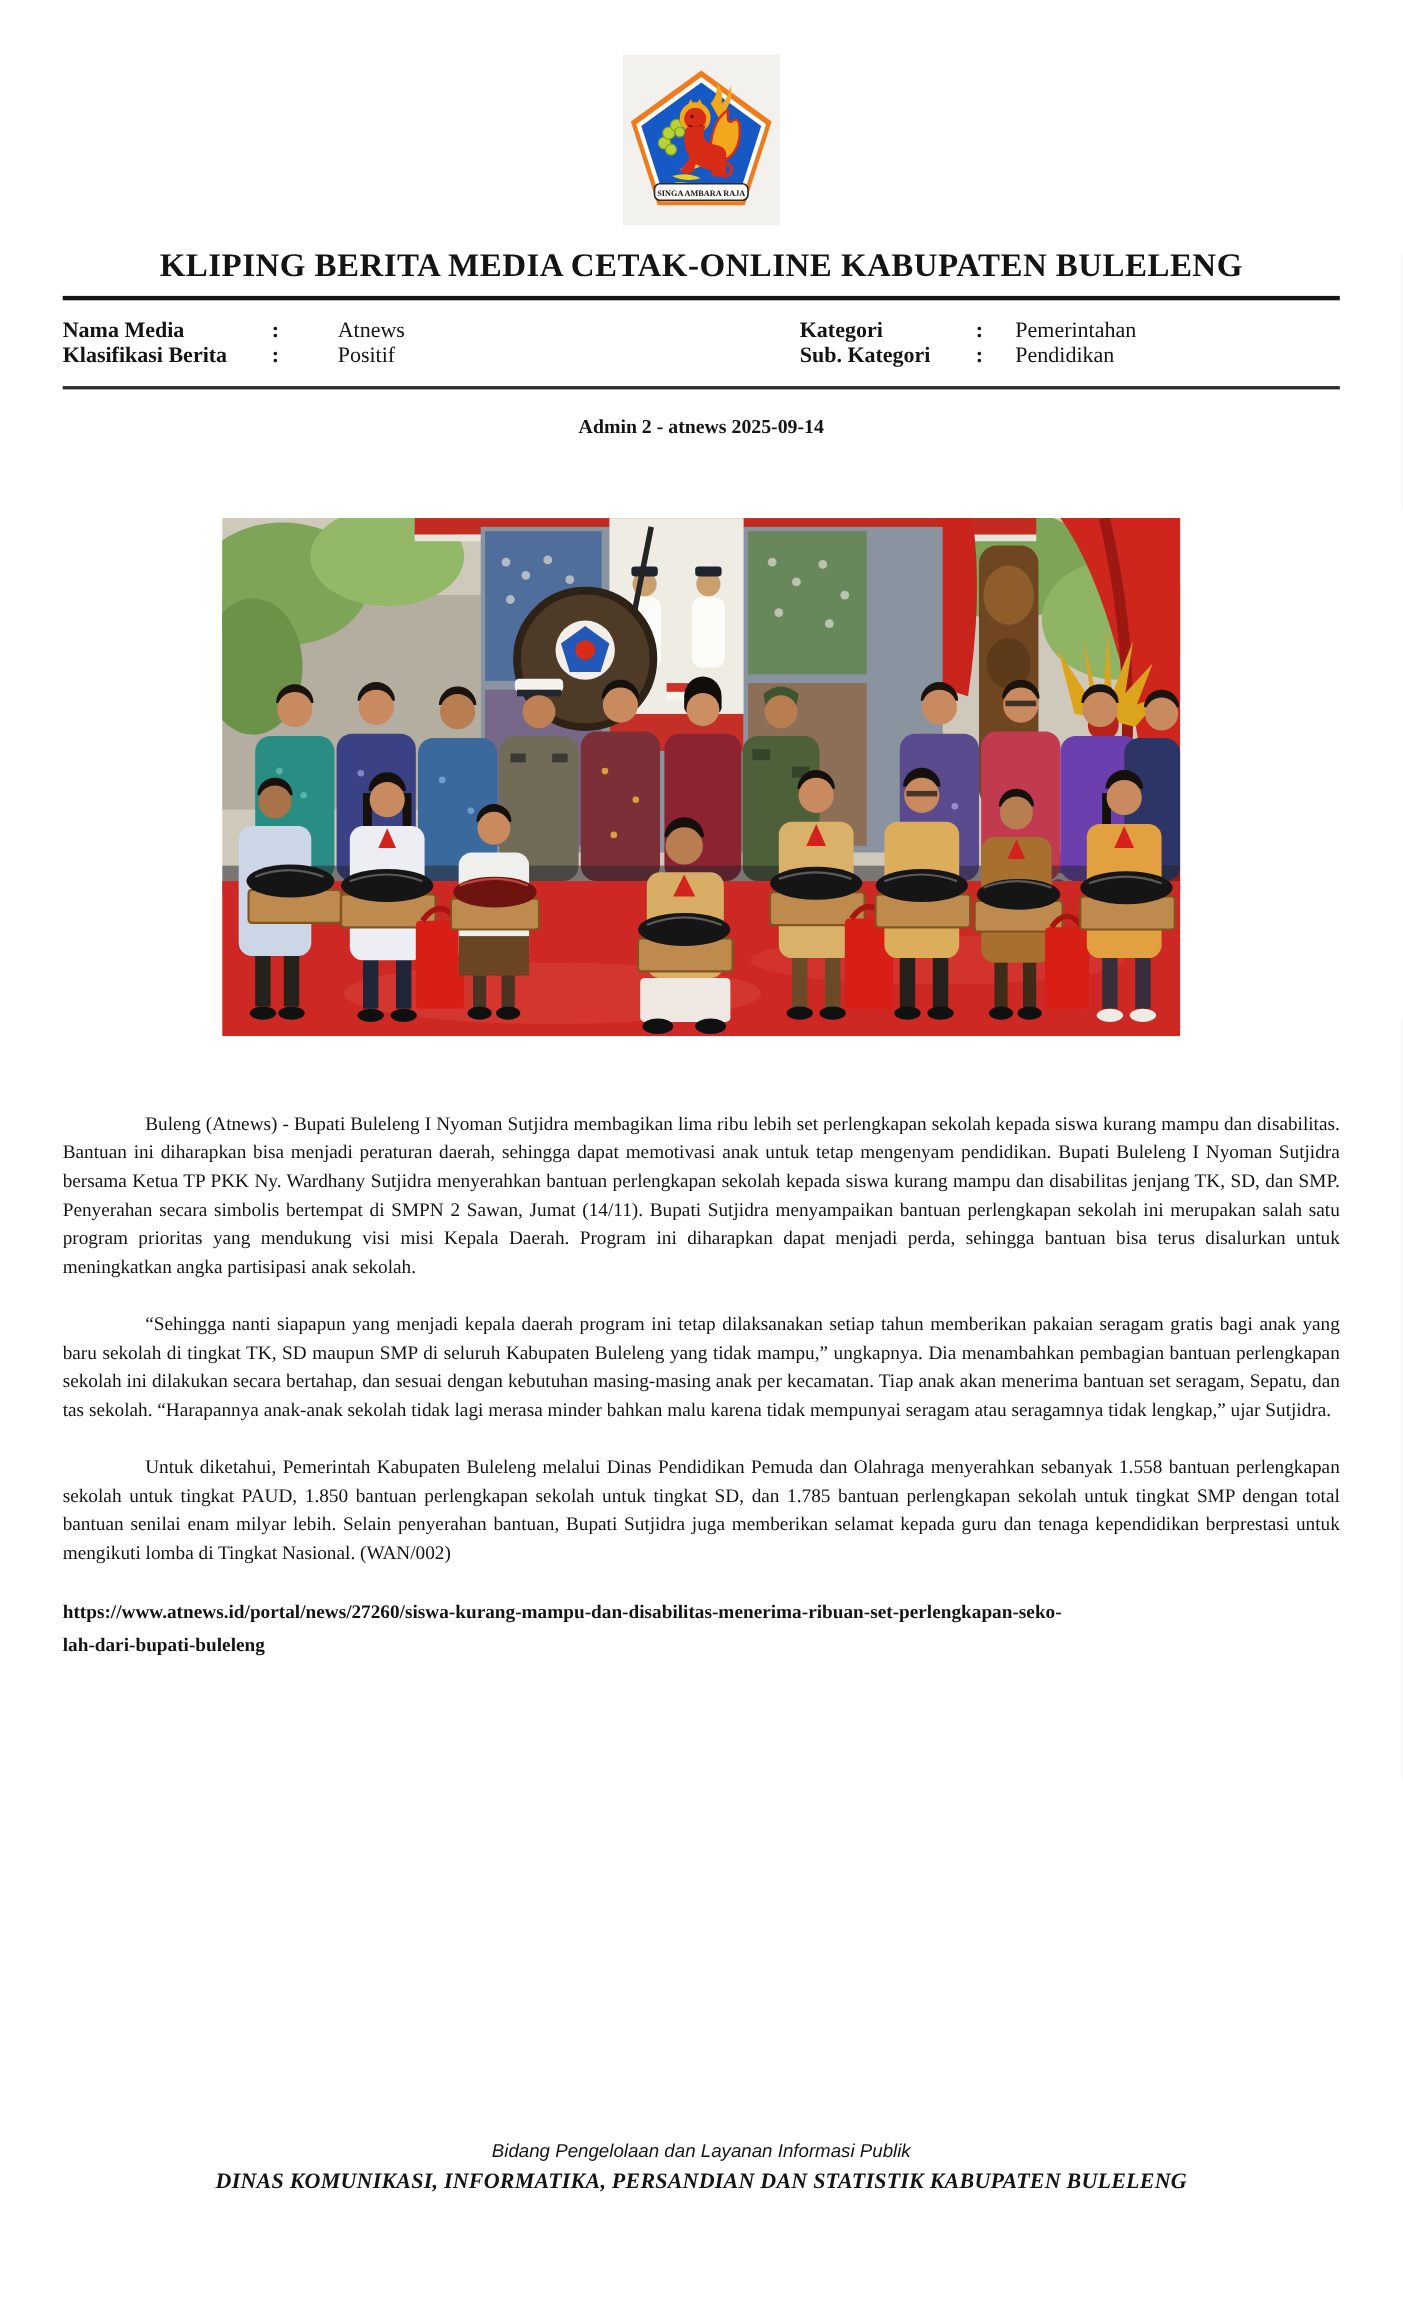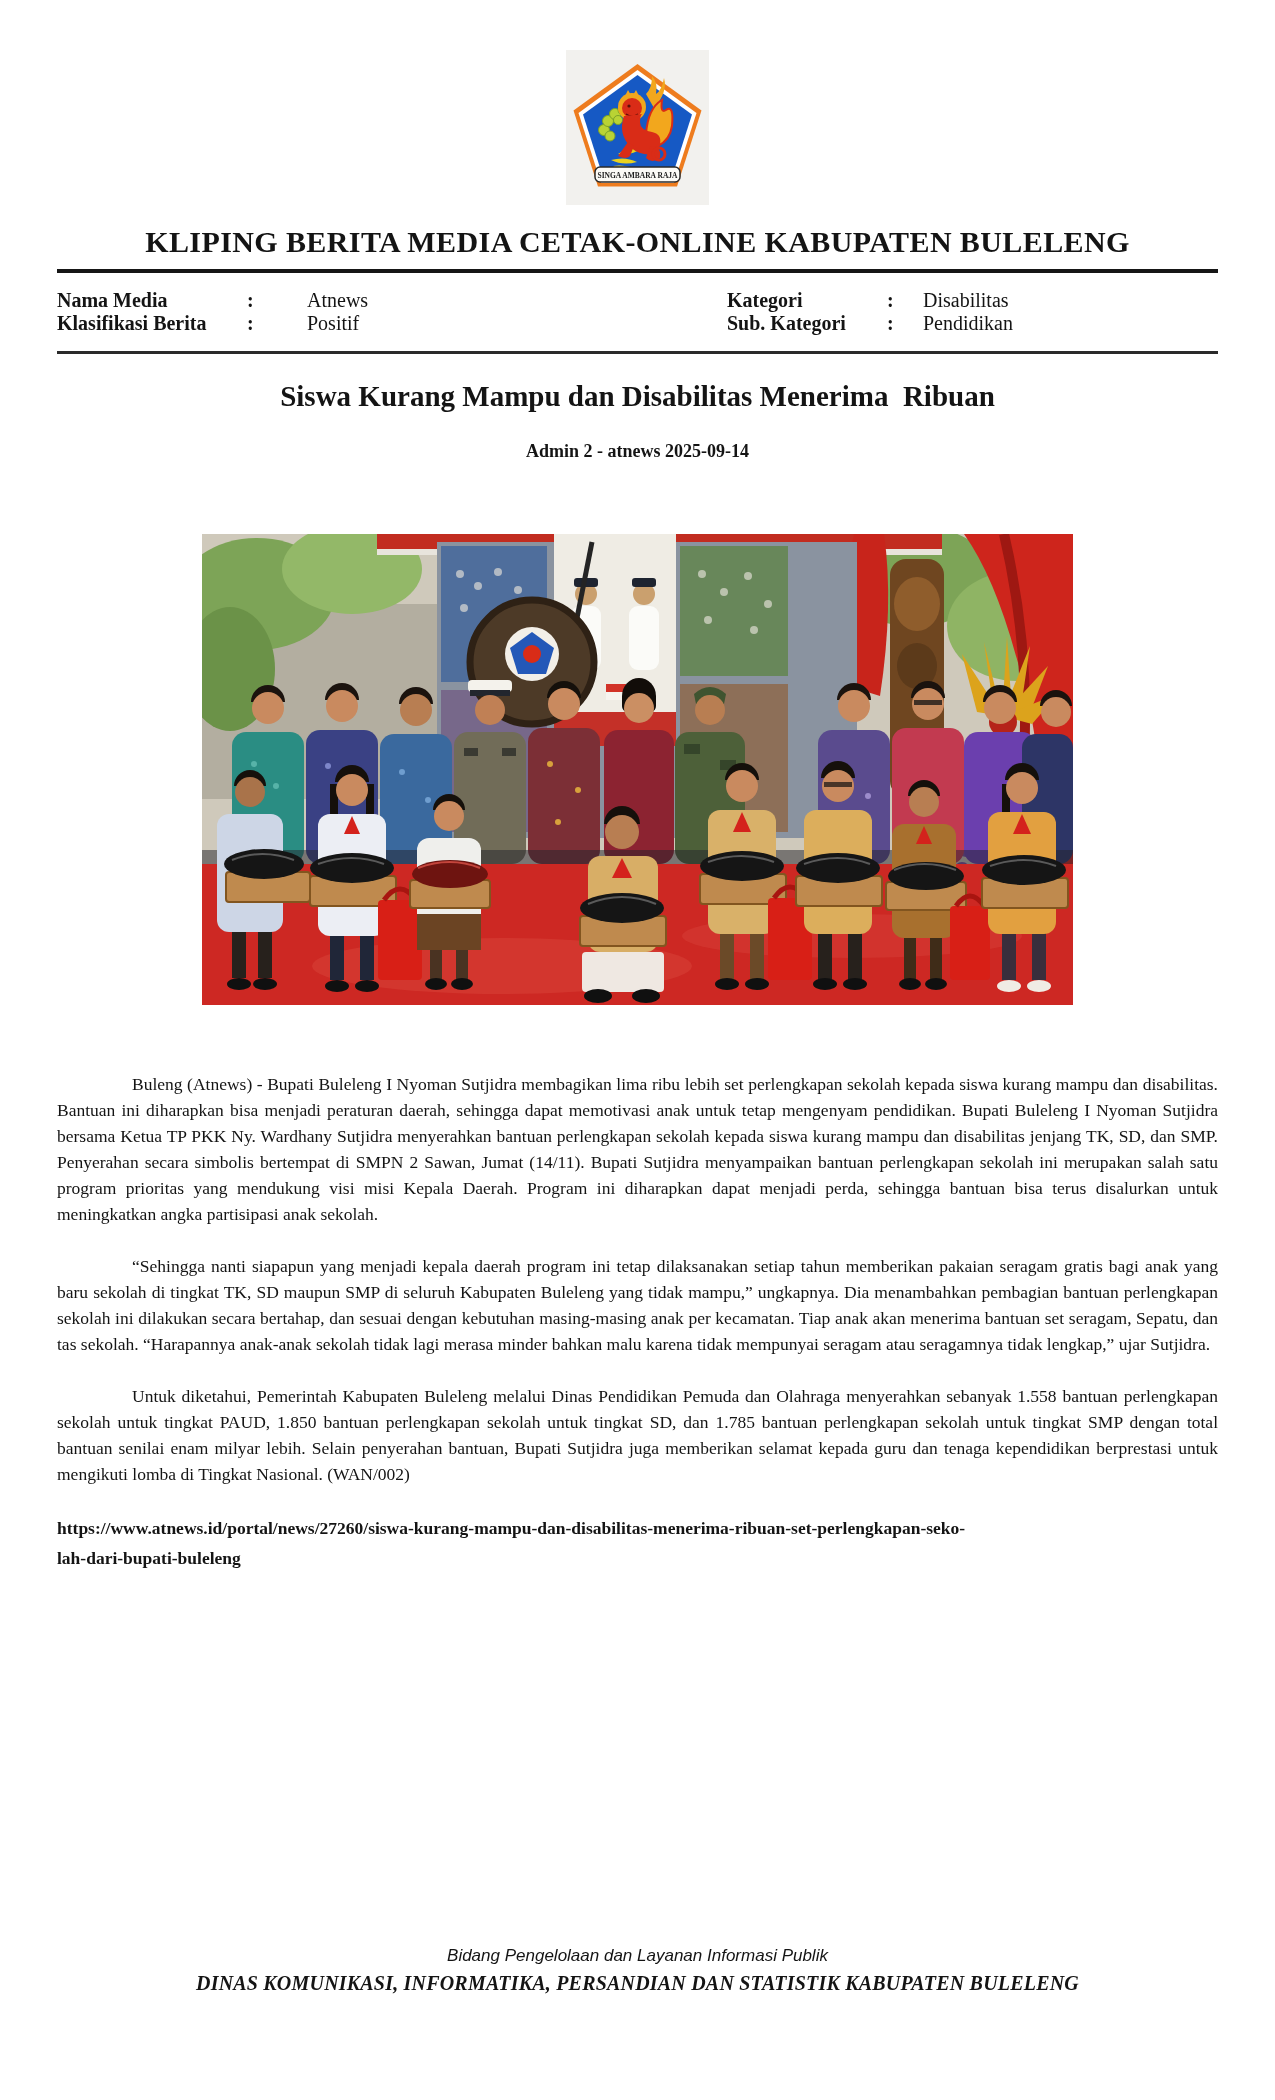--- a/index.html
+++ b/index.html
@@ -105,33 +105,32 @@
 
     <h1 class="hdr-title">KLIPING BERITA MEDIA CETAK-ONLINE KABUPATEN BULELENG</h1>
     <div class="rule-thick"></div>
 
     <div class="meta">
       <span class="lbl">Nama Media</span>
       <span class="col">:</span>
       <span class="val">Atnews</span>
       <span class="lbl">Kategori</span>
       <span class="col">:</span>
-      <span class="val">Disabilitas</span>
+      <span class="val">Pemerintahan</span>
 
       <span class="lbl">Klasifikasi Berita</span>
       <span class="col">:</span>
       <span class="val">Positif</span>
       <span class="lbl">Sub. Kategori</span>
       <span class="col">:</span>
       <span class="val">Pendidikan</span>
     </div>
     <div class="rule-thin"></div>
 
     <h2 class="art-title">
-      <div class="tl">Siswa Kurang Mampu dan Disabilitas Menerima  Ribuan</div>
     </h2>
     <div class="byline">Admin 2 - atnews 2025-09-14</div>
 
     <div class="photo-wrap">
       <svg viewBox="0 0 871 471" preserveAspectRatio="none">
         <rect width="871" height="471" fill="#cfc9bb"></rect>
         <rect x="0" y="70" width="235" height="195" fill="#b3aea0"></rect>
 
         <ellipse cx="55" cy="60" rx="78" ry="56" fill="#7da457"></ellipse>
         <ellipse cx="150" cy="35" rx="70" ry="45" fill="#93b868"></ellipse>

